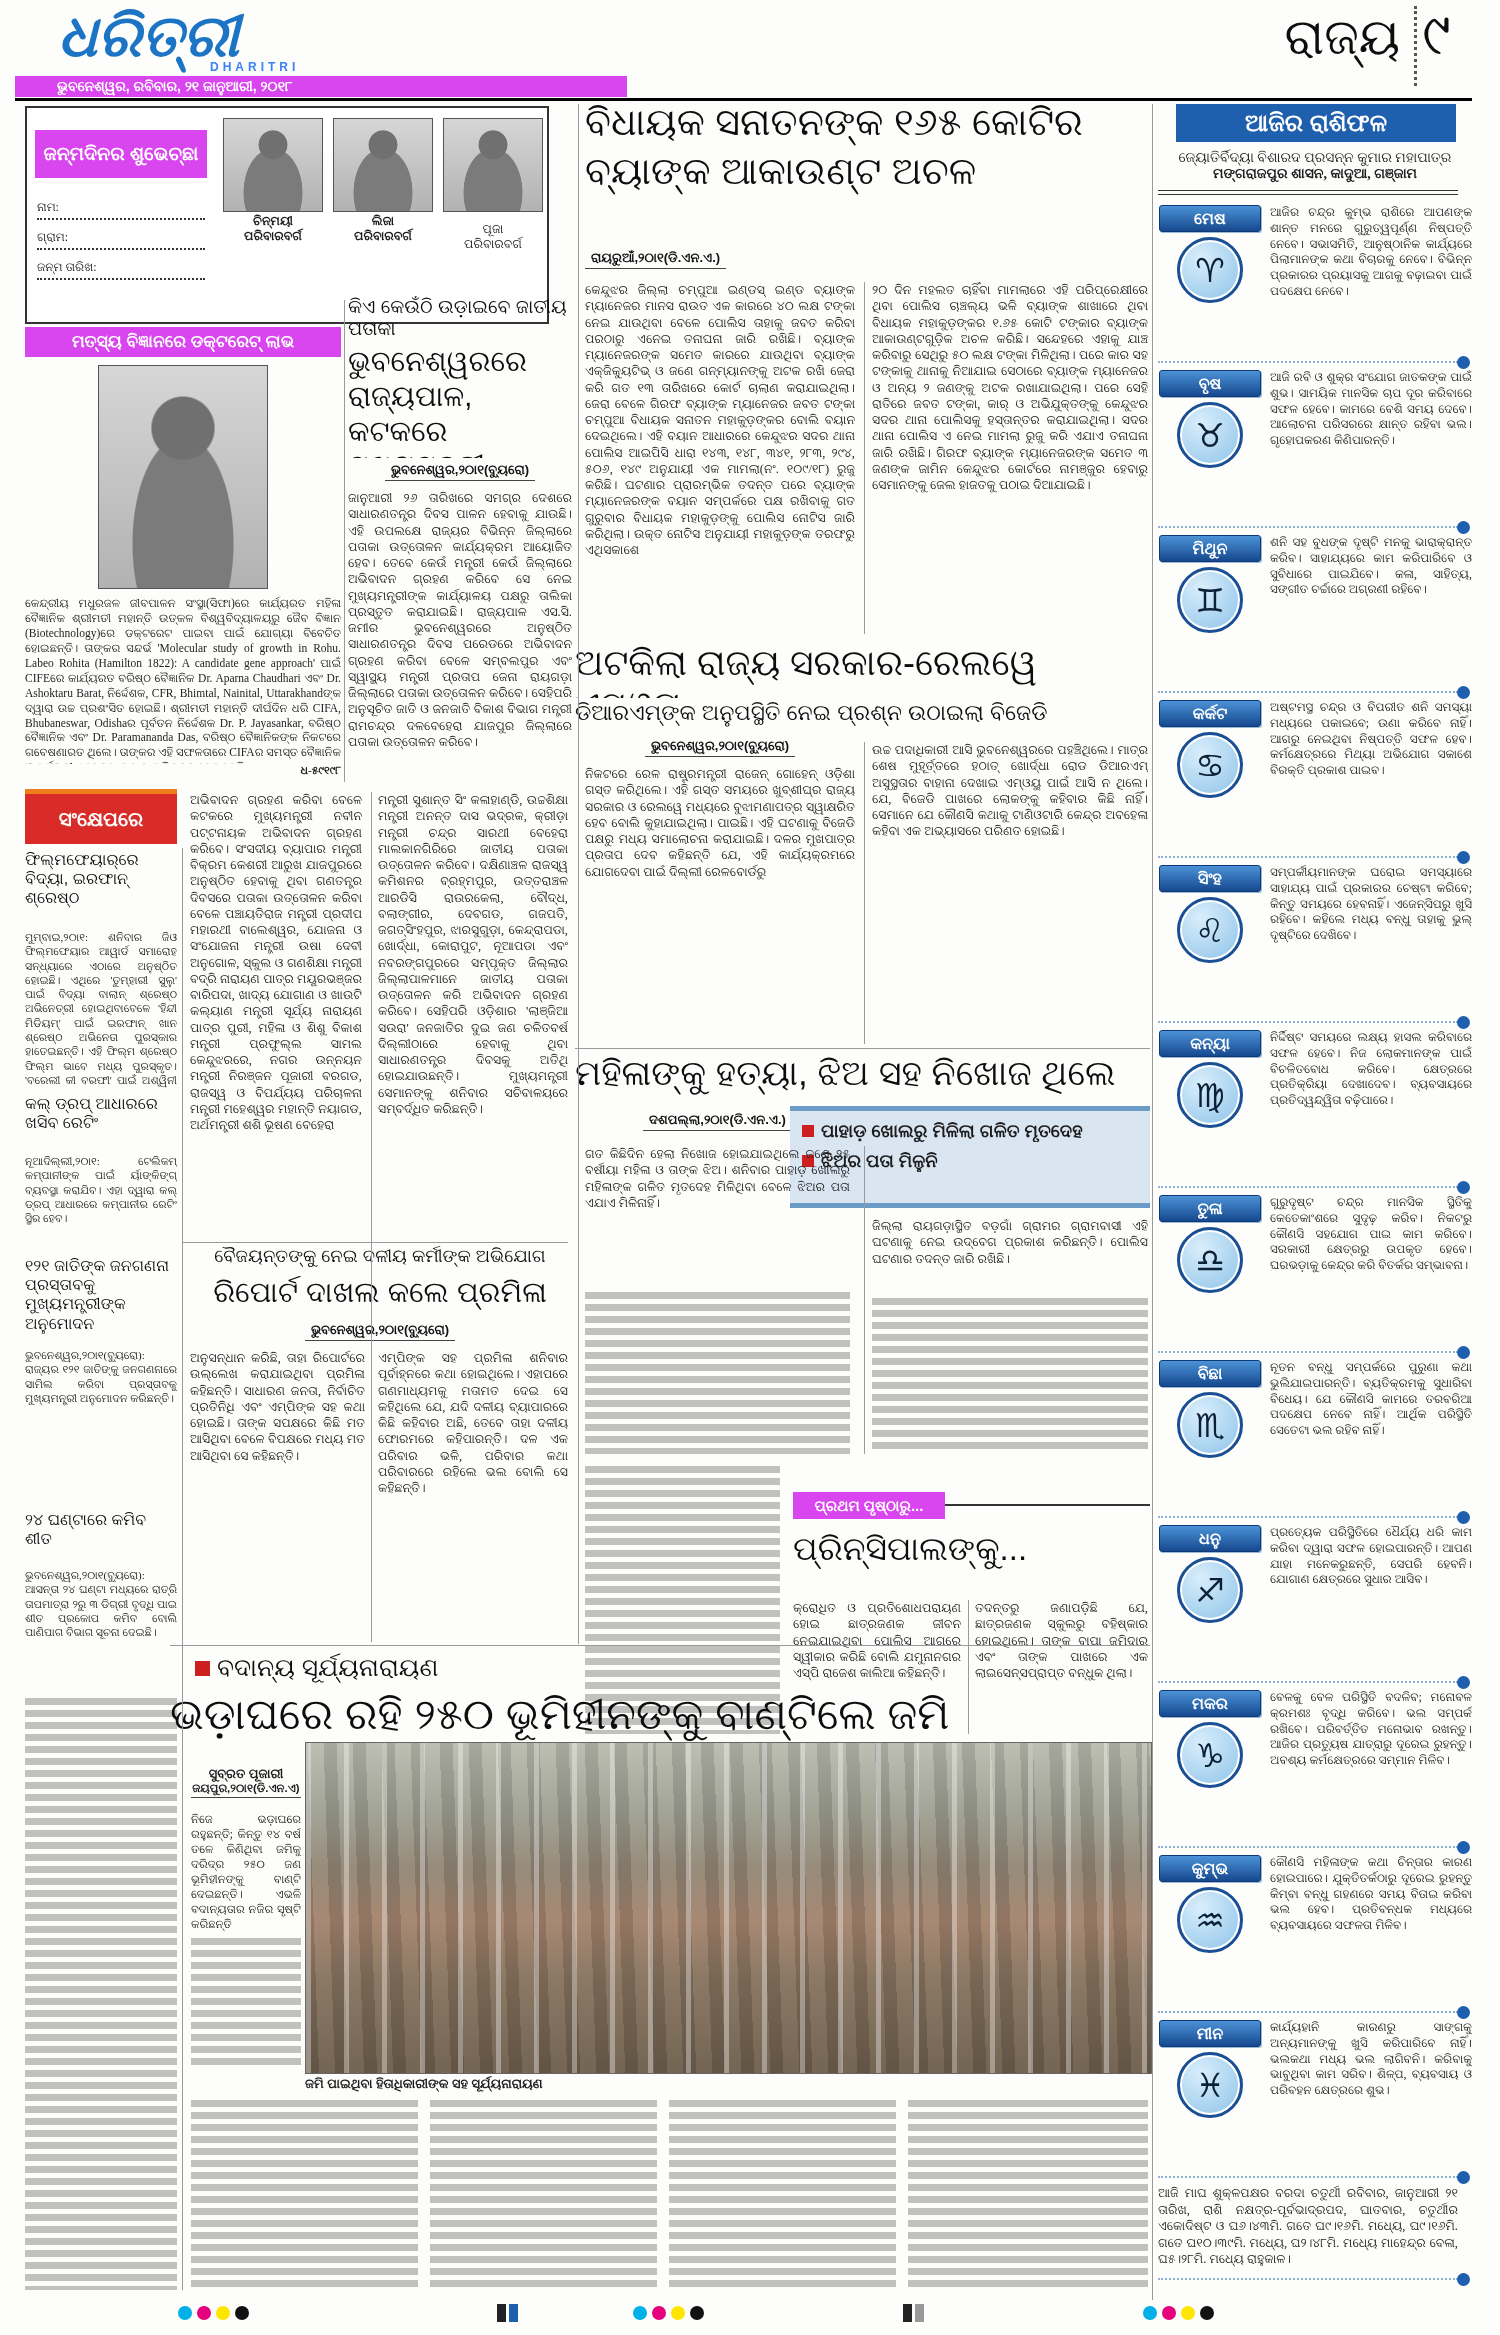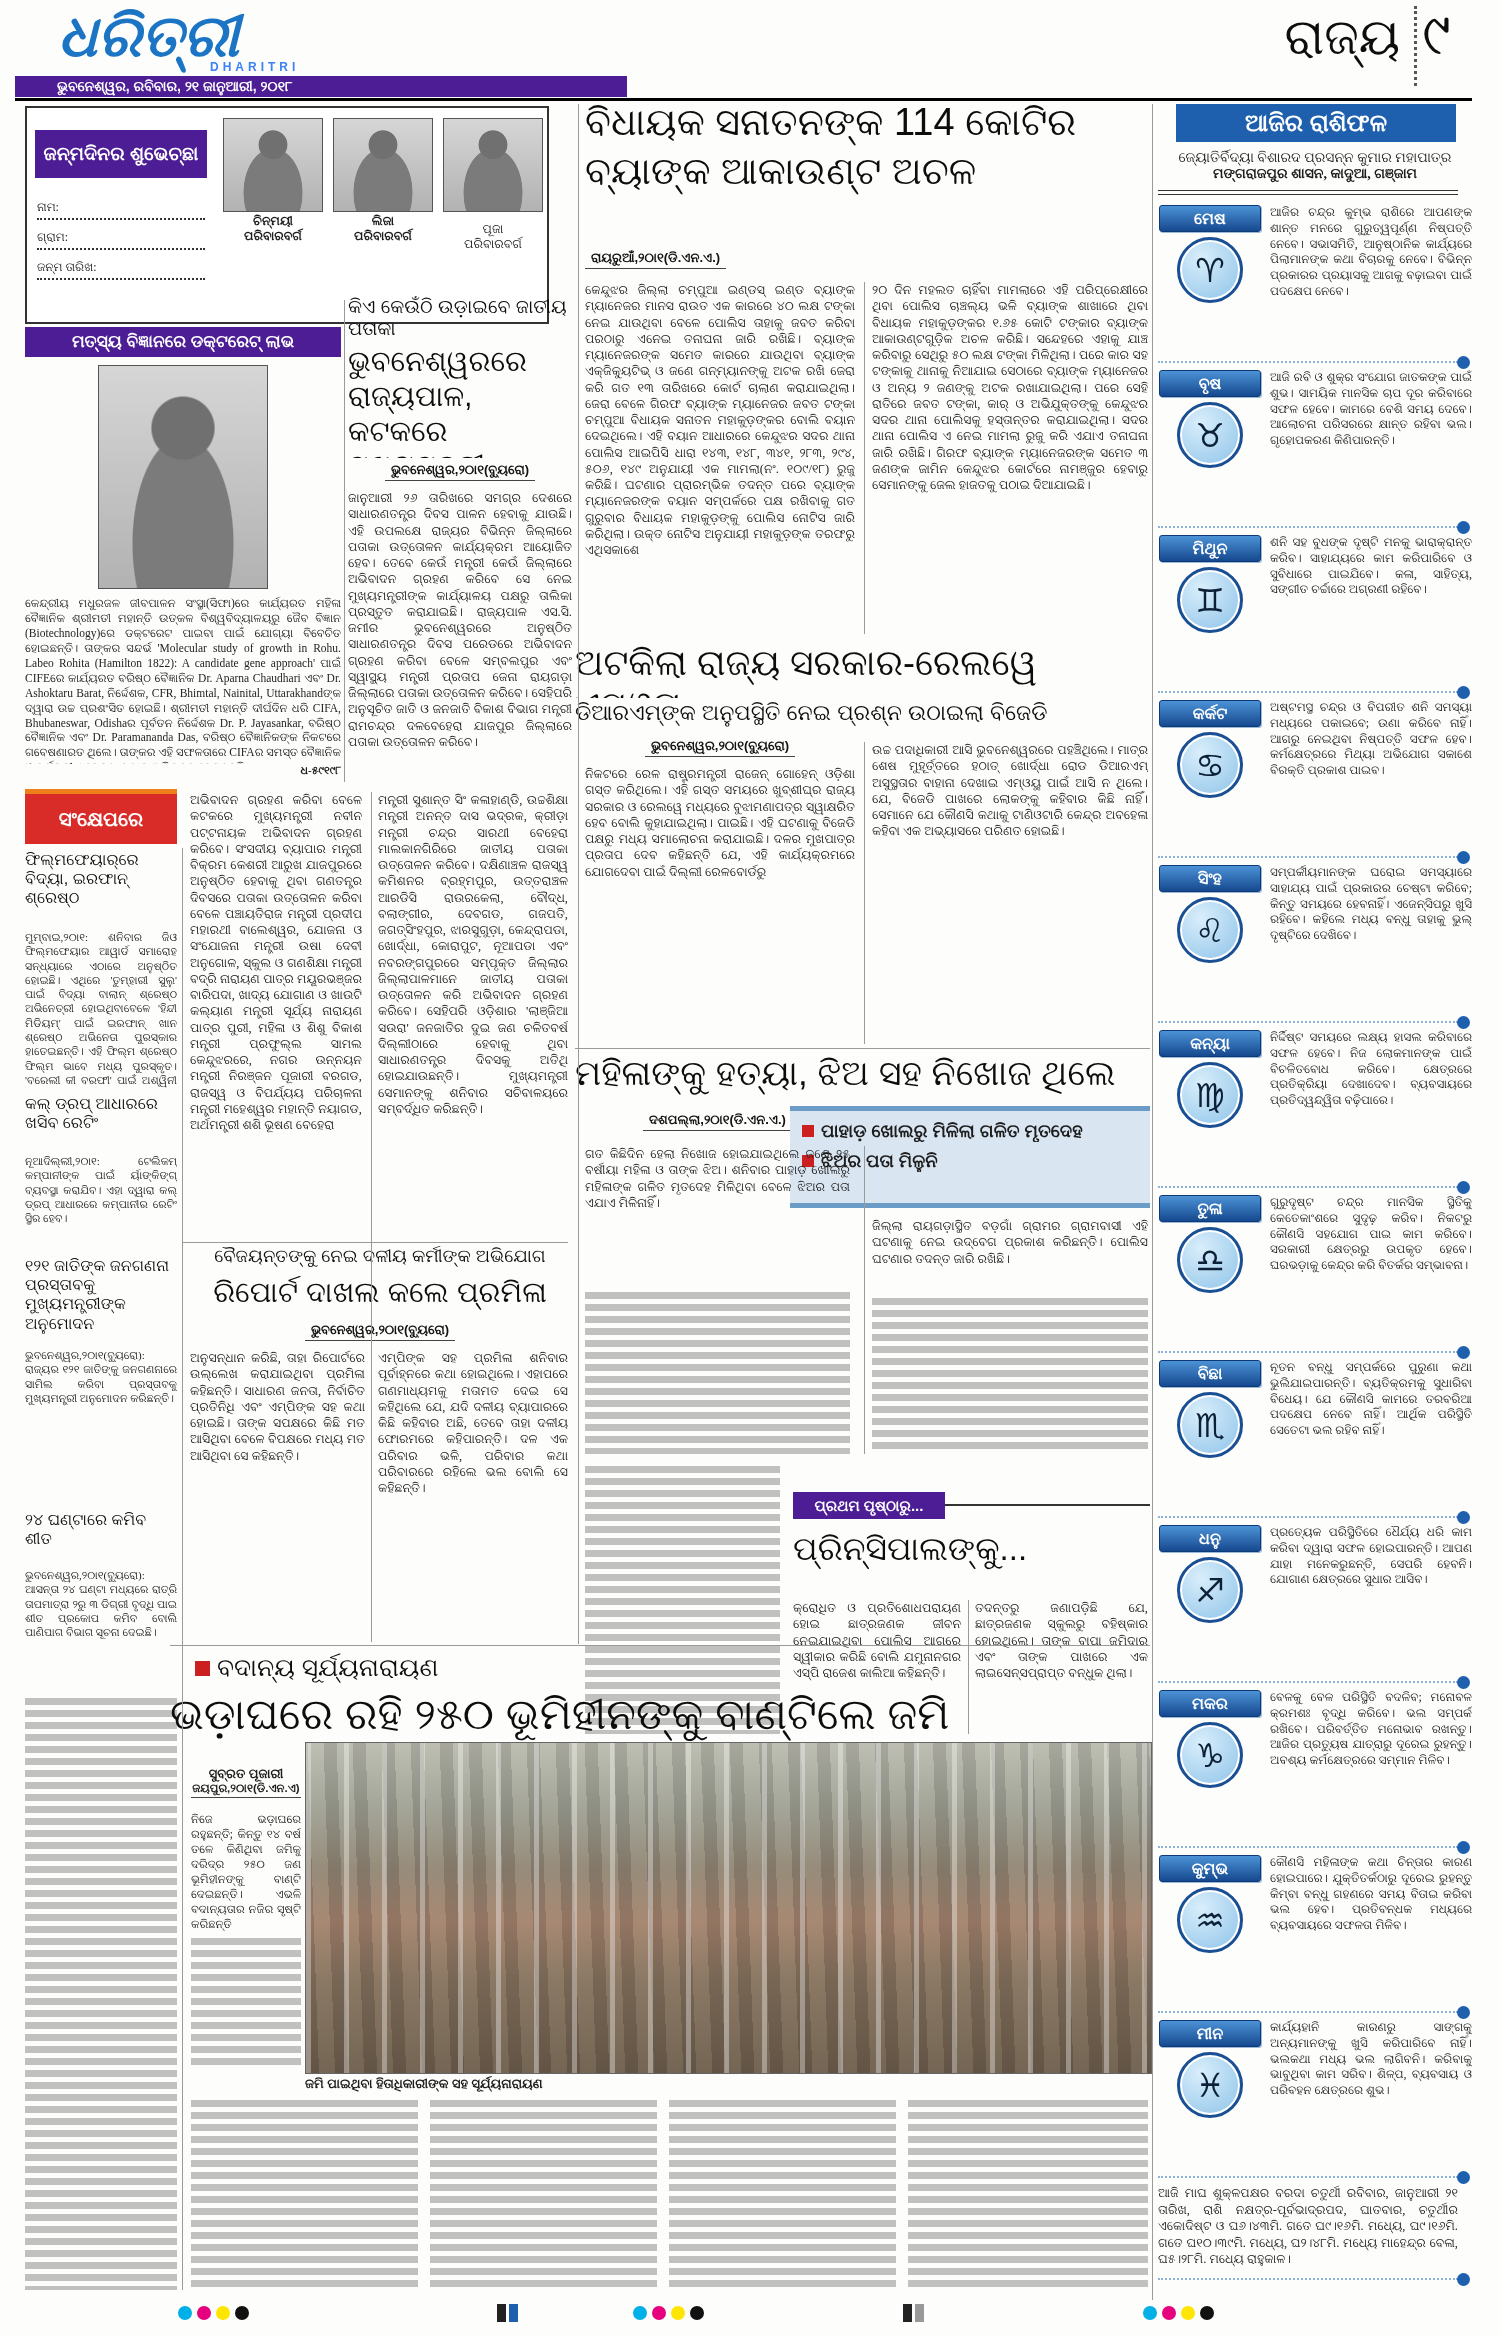--- a/index.html
+++ b/index.html
@@ -6,21 +6,21 @@
   #page{position:relative;width:1500px;height:2335px;background:#fdfdfb;margin:0 auto;
         font-family:"Liberation Serif",serif;color:#1c1c1c;overflow:hidden;}
   .abs{position:absolute;}
   .hl{font-family:"Liberation Sans",sans-serif;font-weight:normal;color:#0d0d0d;overflow:hidden;}
   .body{font-size:12.5px;line-height:1.3;text-align:justify;overflow:hidden;color:#232323;}
   .dateline{font-family:"Liberation Sans",sans-serif;font-weight:bold;font-size:13px;color:#111;}
   .dl-u{display:inline-block;border-bottom:1.5px solid #444;padding:0 6px 2px;}
   .greek{background:repeating-linear-gradient(180deg,#8f8f8d 0px,#8f8f8d 7px,transparent 7px,transparent 12px);opacity:.55;}
   .vline{background:#9a9a9a;width:1px;}
   .hline{background:#9a9a9a;height:1px;}
-  .blackbox{background:#4c1d95;color:#fff;font-family:"Liberation Sans",sans-serif;font-weight:bold;
+  .blackbox{background:#d946ef;color:#fff;font-family:"Liberation Sans",sans-serif;font-weight:bold;
             display:flex;align-items:center;justify-content:center;text-align:center;}
   .portrait{border:1px solid #555;background:
      radial-gradient(circle at 50% 28%, #707070 0 17%, transparent 18%),
      radial-gradient(ellipse at 50% 80%, #7b7b7b 0 42%, transparent 43%),
      linear-gradient(#d6d6d6,#b2b2b2);}
   .groupphoto{border:1px solid #666;background:
      repeating-linear-gradient(90deg, rgba(255,255,255,.35) 0 5px, transparent 5px 38px),
      repeating-linear-gradient(88deg, rgba(70,50,35,.28) 0 13px, rgba(140,115,90,.22) 13px 29px),
      linear-gradient(180deg,#ccd4cc 0%,#aab3a9 20%,#9a9384 38%,#b08f7a 54%,#8a7a67 72%,#6d6152 100%);}
   .zlabel{width:100px;height:25px;background:linear-gradient(#4c92d6,#16498f);color:#fff;
@@ -114,21 +114,21 @@
   <div class="abs body" style="left:378px;top:792px;width:190px;height:447px;">ମନ୍ତ୍ରୀ ସୁଶାନ୍ତ ସିଂ କଳାହାଣ୍ଡି, ଉଚ୍ଚଶିକ୍ଷା ମନ୍ତ୍ରୀ ଅନନ୍ତ ଦାସ ଭଦ୍ରକ, କ୍ରୀଡ଼ା ମନ୍ତ୍ରୀ ଚନ୍ଦ୍ର ସାରଥୀ ବେହେରା ମାଲକାନଗିରିରେ ଜାତୀୟ ପତାକା ଉତ୍ତୋଳନ କରିବେ। ଦକ୍ଷିଣାଞ୍ଚଳ ରାଜସ୍ୱ କମିଶନର ବ୍ରହ୍ମପୁର, ଉତ୍ତରାଞ୍ଚଳ ଆରଡିସି ରାଉରକେଲା, ବୌଦ୍ଧ, ବଲାଙ୍ଗୀର, ଦେବଗଡ, ଗଜପତି, ଜଗତ୍‌ସିଂହପୁର, ଝାରସୁଗୁଡ଼ା, କେନ୍ଦ୍ରାପଡା, ଖୋର୍ଦ୍ଧା, କୋରାପୁଟ, ନୂଆପଡା ଏବଂ ନବରଙ୍ଗପୁରରେ ସମ୍ପୃକ୍ତ ଜିଲ୍ଲାର ଜିଲ୍ଲାପାଳମାନେ ଜାତୀୟ ପତାକା ଉତ୍ତୋଳନ କରି ଅଭିବାଦନ ଗ୍ରହଣ କରିବେ। ସେହିପରି ଓଡ଼ିଶାର 'ଲାଞ୍ଜିଆ ସଉରା' ଜନଜାତିର ଦୁଇ ଜଣ ଚଳିତବର୍ଷ ଦିଲ୍ଲୀଠାରେ ହେବାକୁ ଥିବା ସାଧାରଣତନ୍ତ୍ର ଦିବସକୁ ଅତିଥି ହୋଇଯାଉଛନ୍ତି। ମୁଖ୍ୟମନ୍ତ୍ରୀ ସେମାନଙ୍କୁ ଶନିବାର ସଚିବାଳୟରେ ସମ୍ବର୍ଦ୍ଧିତ କରିଛନ୍ତି।</div>
 
   <div class="abs hl" style="left:190px;top:1246px;width:380px;height:28px;font-size:18px;text-align:center;">ବୈଜୟନ୍ତଙ୍କୁ ନେଇ ଦଳୀୟ କର୍ମୀଙ୍କ ଅଭିଯୋଗ</div>
   <div class="abs hl" style="left:190px;top:1276px;width:380px;height:42px;font-size:29px;text-align:center;">ରିପୋର୍ଟ ଦାଖଲ କଲେ ପ୍ରମିଳା</div>
   <div class="abs dateline" style="left:190px;top:1322px;width:380px;text-align:center;">
     <span class="dl-u">ଭୁବନେଶ୍ୱର,୨୦ା୧(ବ୍ୟୁରୋ)</span>
   </div>
   <div class="abs body" style="left:190px;top:1350px;width:175px;height:292px;">ଅନୁସନ୍ଧାନ କରିଛି, ତାହା ରିପୋର୍ଟରେ ଉଲ୍ଲେଖ କରାଯାଇଥିବା ପ୍ରମିଳା କହିଛନ୍ତି। ସାଧାରଣ ଜନତା, ନିର୍ବାଚିତ ପ୍ରତିନିଧି ଏବଂ ଏମ୍ପିଙ୍କ ସହ କଥା ହୋଇଛି। ତାଙ୍କ ସପକ୍ଷରେ କିଛି ମତ ଆସିଥିବା ବେଳେ ବିପକ୍ଷରେ ମଧ୍ୟ ମତ ଆସିଥିବା ସେ କହିଛନ୍ତି।</div>
   <div class="abs body" style="left:378px;top:1350px;width:190px;height:292px;">ଏମ୍ପିଙ୍କ ସହ ପ୍ରମିଳା ଶନିବାର ପୂର୍ବାହ୍ନରେ କଥା ହୋଇଥିଲେ। ଏହାପରେ ଗଣମାଧ୍ୟମକୁ ମତାମତ ଦେଇ ସେ କହିଥିଲେ ଯେ, ଯଦି ଦଳୀୟ ବ୍ୟାପାରରେ କିଛି କହିବାର ଅଛି, ତେବେ ତାହା ଦଳୀୟ ଫୋରମରେ କହିପାରନ୍ତି। ଦଳ ଏକ ପରିବାର ଭଳି, ପରିବାର କଥା ପରିବାରରେ ରହିଲେ ଭଲ ବୋଲି ସେ କହିଛନ୍ତି।</div>
 
-  <div class="abs hl" style="left:585px;top:98px;width:562px;height:146px;font-size:38px;line-height:1.3;">ବିଧାୟକ ସନାତନଙ୍କ 114 କୋଟିର ବ୍ୟାଙ୍କ ଆକାଉଣ୍ଟ ଅଚଳ</div>
+  <div class="abs hl" style="left:585px;top:98px;width:562px;height:146px;font-size:38px;line-height:1.3;">ବିଧାୟକ ସନାତନଙ୍କ ୧୬୫ କୋଟିର ବ୍ୟାଙ୍କ ଆକାଉଣ୍ଟ ଅଚଳ</div>
   <div class="abs dateline" style="left:585px;top:250px;width:270px;">
     <span class="dl-u">ରାୟରୁଆଁ,୨୦ା୧(ଡି.ଏନ.ଏ.)</span>
   </div>
   <div class="abs body" style="left:585px;top:282px;width:270px;height:352px;">କେନ୍ଦୁଝର ଜିଲ୍ଲା ଚମ୍ପୁଆ ଇଣ୍ଡସ୍ ଇଣ୍ଡ ବ୍ୟାଙ୍କ ମ୍ୟାନେଜର ମାନସ ରାଉତ ଏକ କାରରେ ୪୦ ଲକ୍ଷ ଟଙ୍କା ନେଇ ଯାଉଥିବା ବେଳେ ପୋଲିସ ତାହାକୁ ଜବତ କରିବା ପରଠାରୁ ଏନେଇ ତନାଘନା ଜାରି ରଖିଛି। ବ୍ୟାଙ୍କ ମ୍ୟାନେଜରଙ୍କ ସମେତ କାରରେ ଯାଉଥିବା ବ୍ୟାଙ୍କ ଏକ୍ଜିକ୍ୟୁଟିଭ୍ ଓ ଜଣେ ଗନ୍‌ମ୍ୟାନଙ୍କୁ ଅଟକ ରଖି ଜେରା କରି ଗତ ୧୩ ତାରିଖରେ କୋର୍ଟ ଚାଲାଣ କରାଯାଇଥିଲା। ଜେରା ବେଳେ ଗିରଫ ବ୍ୟାଙ୍କ ମ୍ୟାନେଜର ଜବତ ଟଙ୍କା ଚମ୍ପୁଆ ବିଧାୟକ ସନାତନ ମହାକୁଡ଼ଙ୍କର ବୋଲି ବୟାନ ଦେଇଥିଲେ। ଏହି ବୟାନ ଆଧାରରେ କେନ୍ଦୁଝର ସଦର ଥାନା ପୋଲିସ ଆଇପିସି ଧାରା ୧୪୩, ୧୪୮, ୩୪୧, ୨୮୩, ୨୯୪, ୫୦୬, ୧୪୯ ଅନୁଯାୟୀ ଏକ ମାମଲା(ନଂ. ୧୦୯/୧୮) ରୁଜୁ କରିଛି। ଘଟଣାର ପ୍ରାରମ୍ଭିକ ତଦନ୍ତ ପରେ ବ୍ୟାଙ୍କ ମ୍ୟାନେଜରଙ୍କ ବୟାନ ସମ୍ପର୍କରେ ପକ୍ଷ ରଖିବାକୁ ଗତ ଗୁରୁବାର ବିଧାୟକ ମହାକୁଡ଼ଙ୍କୁ ପୋଲିସ ନୋଟିସ ଜାରି କରିଥିଲା। ଉକ୍ତ ନୋଟିସ ଅନୁଯାୟୀ ମହାକୁଡ଼ଙ୍କ ତରଫରୁ ଏଥିସକାଶେ</div>
   <div class="abs body" style="left:872px;top:282px;width:276px;height:352px;">୨୦ ଦିନ ମହଲତ ଚାହିଁବା ମାମଲାରେ ଏହି ପରିପ୍ରେକ୍ଷୀରେ ଥିବା ପୋଲିସ ଚାଞ୍ଚଲ୍ୟ ଭଳି ବ୍ୟାଙ୍କ ଶାଖାରେ ଥିବା ବିଧାୟକ ମହାକୁଡ଼ଙ୍କର ୧.୬୫ କୋଟି ଟଙ୍କାର ବ୍ୟାଙ୍କ ଆକାଉଣ୍ଟଗୁଡ଼ିକ ଅଚଳ କରିଛି। ସନ୍ଦେହରେ ଏହାକୁ ଯାଞ୍ଚ କରିବାରୁ ସେଥିରୁ ୫୦ ଲକ୍ଷ ଟଙ୍କା ମିଳିଥି‌ଲା। ପରେ କାର ସହ ଟଙ୍କାକୁ ଥାନାକୁ ନିଆଯାଇ ସେଠାରେ ବ୍ୟାଙ୍କ ମ୍ୟାନେଜର ଓ ଅନ୍ୟ ୨ ଜଣଙ୍କୁ ଅଟକ ରଖାଯାଇଥିଲା। ପରେ ସେହି ରାତିରେ ଜବତ ଟଙ୍କା, କାର୍ ଓ ଅଭିଯୁକ୍ତଙ୍କୁ କେନ୍ଦୁଝର ସଦର ଥାନା ପୋଲିସକୁ ହସ୍ତାନ୍ତର କରାଯାଇଥିଲା। ସଦର ଥାନା ପୋଲିସ ଏ ନେଇ ମାମଲା ରୁଜୁ କରି ଏଯାଏ ତନାଘନା ଜାରି ରଖିଛି। ଗିରଫ ବ୍ୟାଙ୍କ ମ୍ୟାନେଜରଙ୍କ ସମେତ ୩ ଜଣଙ୍କ ଜାମିନ କେନ୍ଦୁଝର କୋର୍ଟରେ ନାମଞ୍ଜୁର ହେବାରୁ ସେମାନଙ୍କୁ ଜେଲ ହାଜତକୁ ପଠାଇ ଦିଆଯାଇଛି।</div>
 
   <div class="abs hl" style="left:575px;top:642px;width:575px;height:56px;font-size:36px;">ଅଟକିଲା ରାଜ୍ୟ ସରକାର-ରେଲୱେ ଏମ୍ଓୟୁ</div>
   <div class="abs hl" style="left:575px;top:700px;width:575px;height:34px;font-size:22px;">ଡିଆରଏମ୍ଙ୍କ ଅନୁପସ୍ଥିତି ନେଇ ପ୍ରଶ୍ନ ଉଠାଇଲା ବିଜେଡି</div>
   <div class="abs dateline" style="left:585px;top:738px;width:270px;text-align:center;">
     <span class="dl-u">ଭୁବନେଶ୍ୱର,୨୦ା୧(ବ୍ୟୁରୋ)</span>

